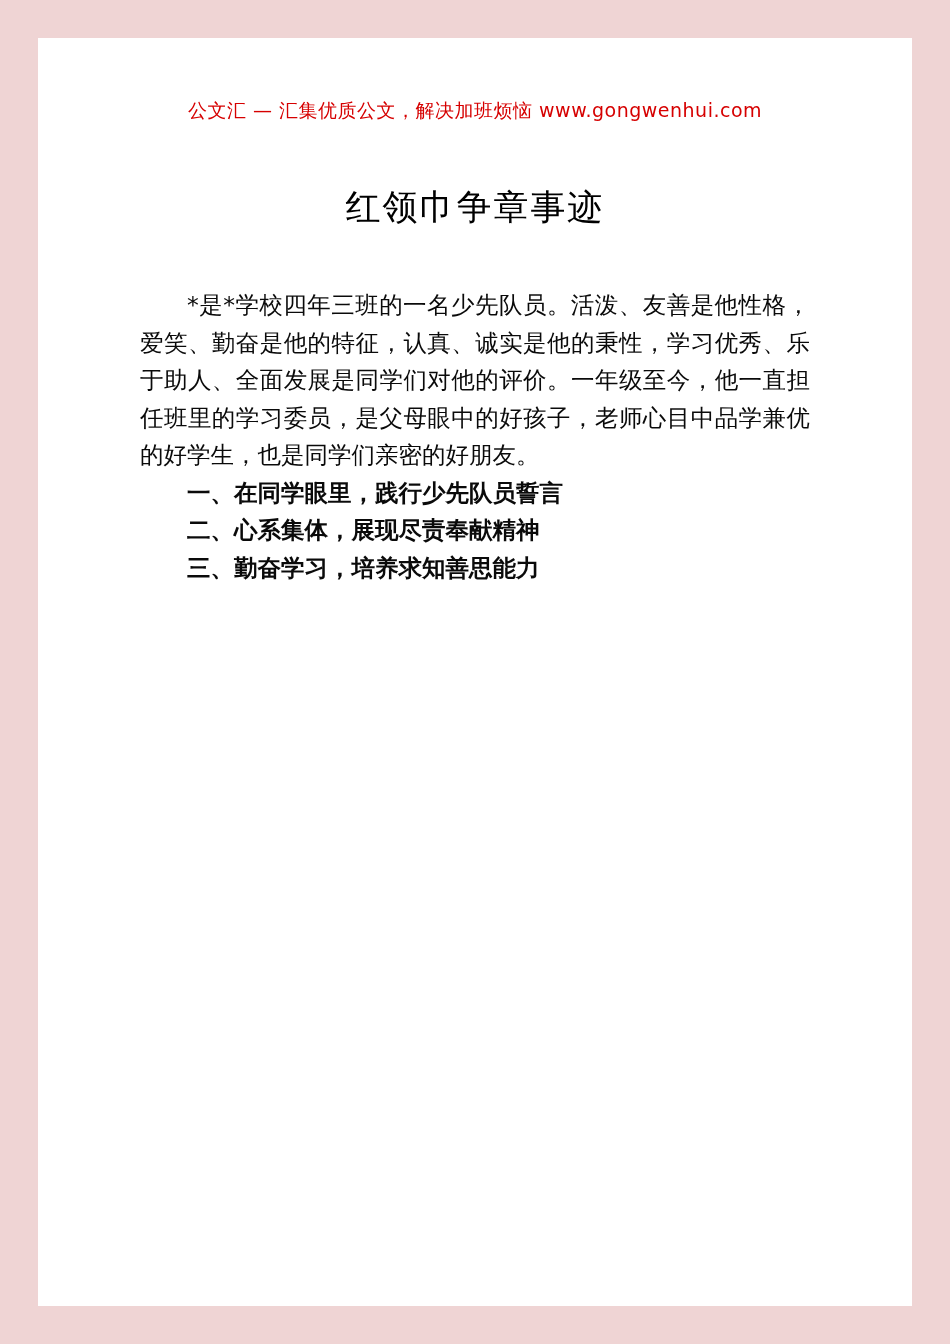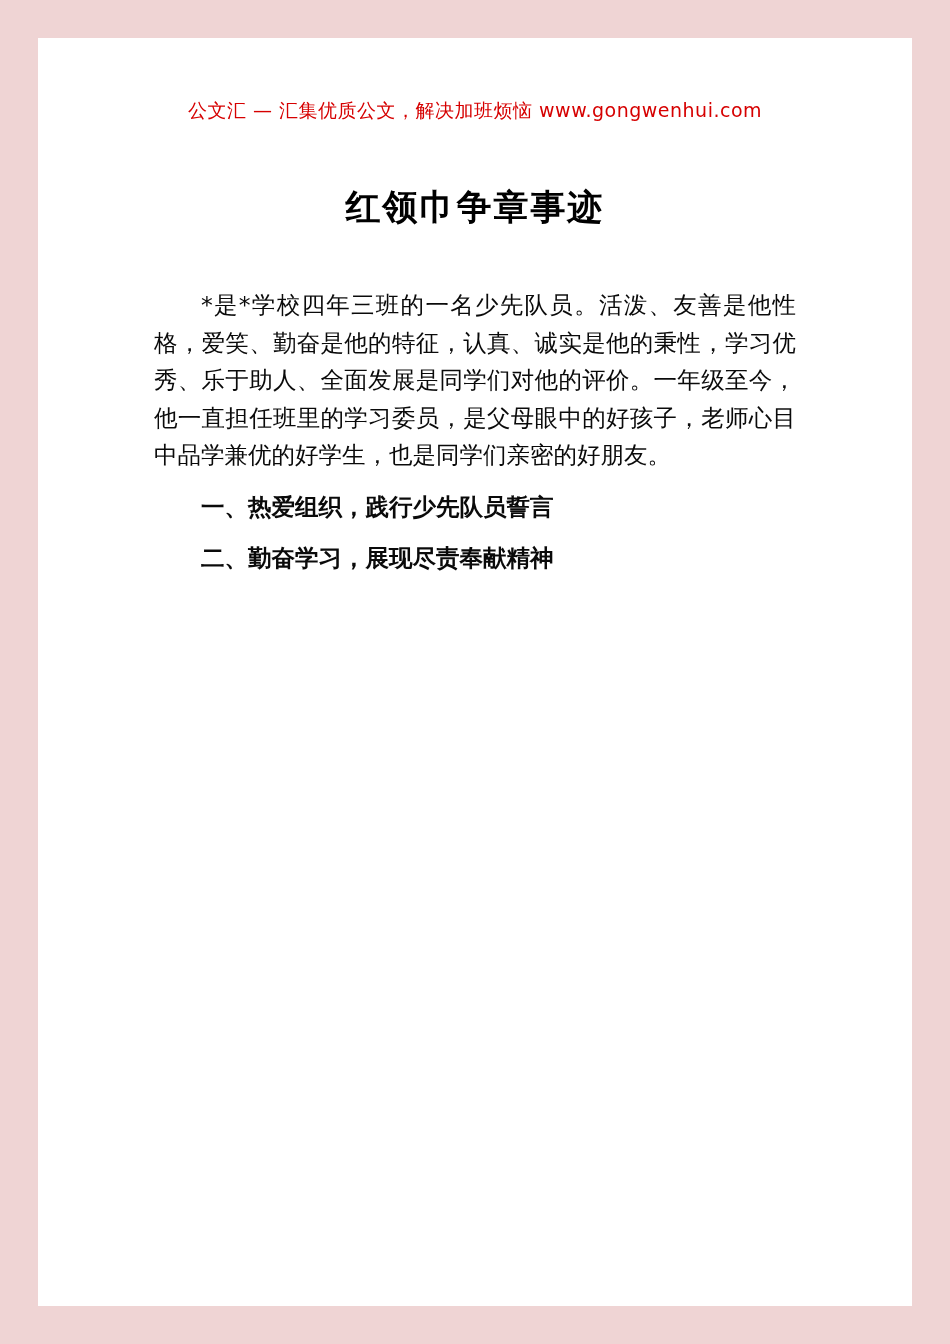--- a/index.html
+++ b/index.html
@@ -26,49 +26,50 @@
     color: #d60000;
     text-align: center;
     font-size: 19px;
     letter-spacing: 0.5px;
     margin-top: 12px;
     white-space: nowrap;
   }
   .doc-title {
     text-align: center;
     font-size: 35px;
-    font-weight: 700;
+    font-weight: 400;
     color: #000000;
     margin-top: 60px;
     letter-spacing: 2px;
   }
   .doc-content {
     margin-top: 56px;
     font-size: 23.5px;
     line-height: 37.5px;
     color: #0a0a0a;
     text-align: justify;
     text-justify: inter-ideograph;
   }
   .block {
-    margin: 14px;
+    margin: 0;
     text-indent: 2em;
   }
   .block.heading {
     font-weight: 700;
   }
 </style>
 </head>
 <body>
 
 <div class="page">
 
   <div class="doc-header" style="color: rgb(214, 0, 0);">公文汇 — 汇集优质公文，解决加班烦恼 www.gongwenhui.com</div>
 
   <div class="doc-title">红领巾争章事迹</div>
 
   <div class="doc-content">
     <p class="block paragraph">*是*学校四年三班的一名少先队员。活泼、友善是他性格，爱笑、勤奋是他的特征，认真、诚实是他的秉性，学习优秀、乐于助人、全面发展是同学们对他的评价。一年级至今，他一直担任班里的学习委员，是父母眼中的好孩子，老师心目中品学兼优的好学生，也是同学们亲密的好朋友。</p>
-    <p class="block heading">一、热爱组织，践行少先队员誓言</p>
-    <p class="block heading">二、勤奋学习，展现尽责奉献精神</p>
+    <p class="block heading">一、在同学眼里，践行少先队员誓言</p>
+    <p class="block heading">二、心系集体，展现尽责奉献精神</p>
+    <p class="block heading">三、勤奋学习，培养求知善思能力</p>
   </div>
 
 </div>
 
 </body></html>

